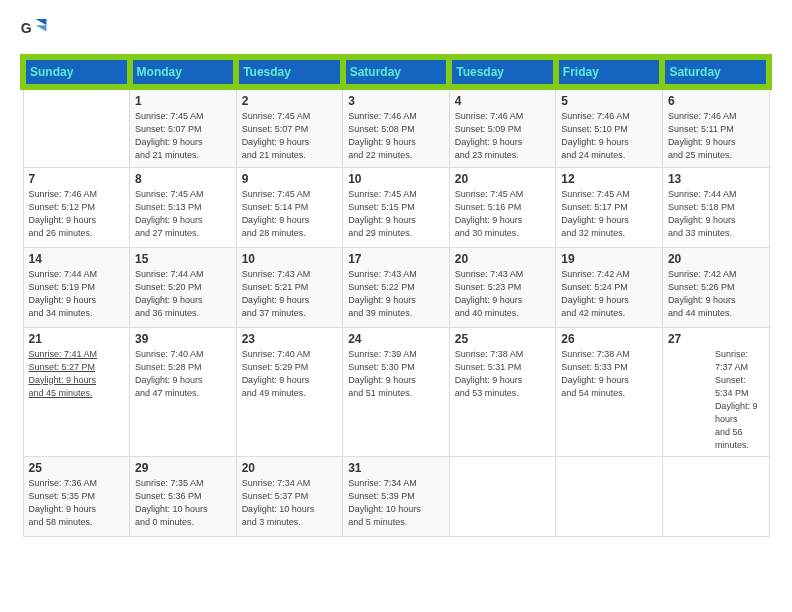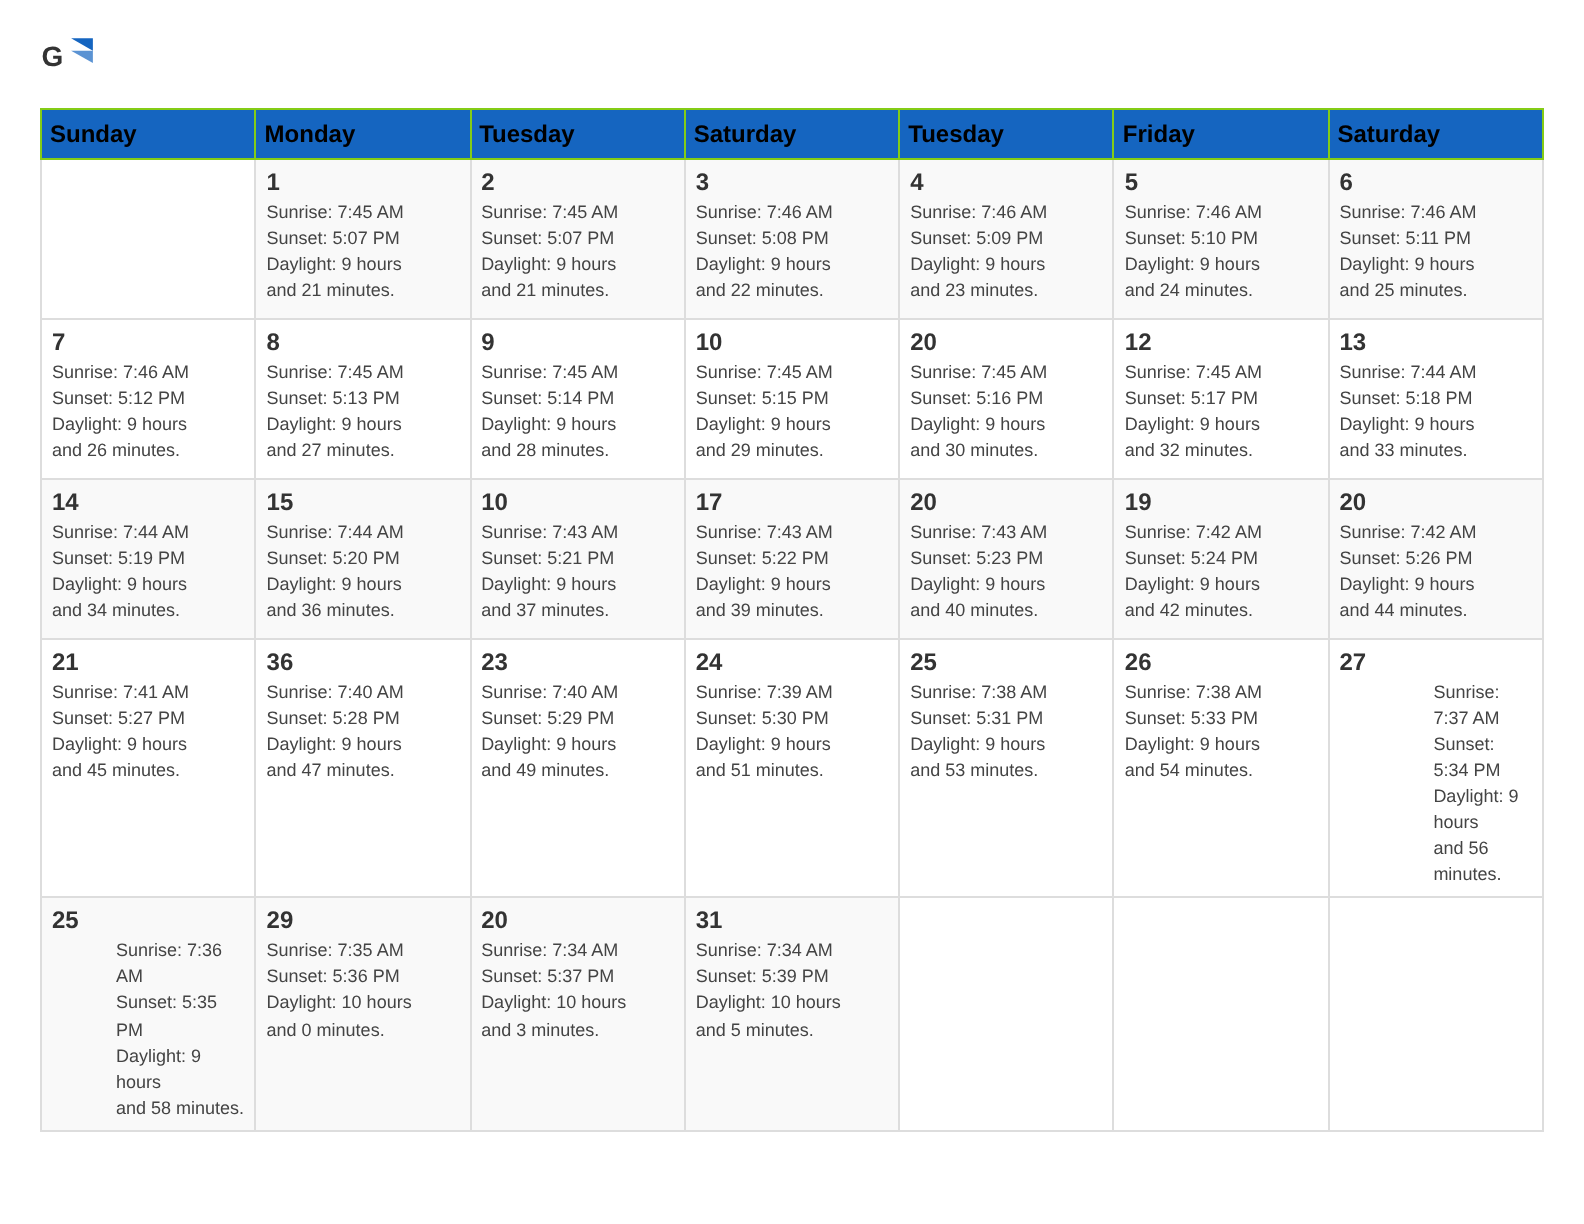--- a/index.html
+++ b/index.html
@@ -54,26 +54,26 @@
       font-size: 15px;
       color: #555;
     }
     table {
       width: 100%;
       border-collapse: collapse;
       table-layout: fixed;
     }
     thead tr th {
       background-color: #1565c0;
-      color: #000000;
+      color: #5eead4;
       font-size: 12px;
       font-weight: bold;
       padding: 5px 4px;
       text-align: left;
-      border: 1px solid #84cc16;
+      border: 6px solid #84cc16;
     }
     tbody tr td {
       border: 1px solid #ddd;
       vertical-align: top;
       padding: 4px 5px;
       font-size: 9.5px;
       color: #333;
       height: 80px;
     }
     tbody tr:nth-child(odd) td {
@@ -281,27 +281,27 @@
             <span class="day-number">20</span>
             <div class="day-info" style="white-space: pre-line;">Sunrise: 7:42 AM
 Sunset: 5:26 PM
 Daylight: 9 hours
 and 44 minutes.</div>
           </td>
         </tr>
         <tr>
           <td>
             <span class="day-number">21</span>
-            <div class="day-info" style="white-space: pre-line;">Sunrise: 7:41 AM
+            <div class="day-info" style="white-space: pre-line; text-decoration: underline;">Sunrise: 7:41 AM
 Sunset: 5:27 PM
 Daylight: 9 hours
 and 45 minutes.</div>
           </td>
           <td>
-            <span class="day-number">36</span>
+            <span class="day-number">39</span>
             <div class="day-info" style="white-space: pre-line;">Sunrise: 7:40 AM
 Sunset: 5:28 PM
 Daylight: 9 hours
 and 47 minutes.</div>
           </td>
           <td>
             <span class="day-number">23</span>
             <div class="day-info" style="white-space: pre-line;">Sunrise: 7:40 AM
 Sunset: 5:29 PM
 Daylight: 9 hours
@@ -332,21 +332,21 @@
             <span class="day-number">27</span>
             <div class="day-info" style="white-space: pre-line; margin-left: 47px;">Sunrise: 7:37 AM
 Sunset: 5:34 PM
 Daylight: 9 hours
 and 56 minutes.</div>
           </td>
         </tr>
         <tr>
           <td>
             <span class="day-number">25</span>
-            <div class="day-info" style="white-space: pre-line; margin-left: 32px;">Sunrise: 7:36 AM
+            <div class="day-info" style="white-space: pre-line;">Sunrise: 7:36 AM
 Sunset: 5:35 PM
 Daylight: 9 hours
 and 58 minutes.</div>
           </td>
           <td>
             <span class="day-number">29</span>
             <div class="day-info" style="white-space: pre-line;">Sunrise: 7:35 AM
 Sunset: 5:36 PM
 Daylight: 10 hours
 and 0 minutes.</div>

